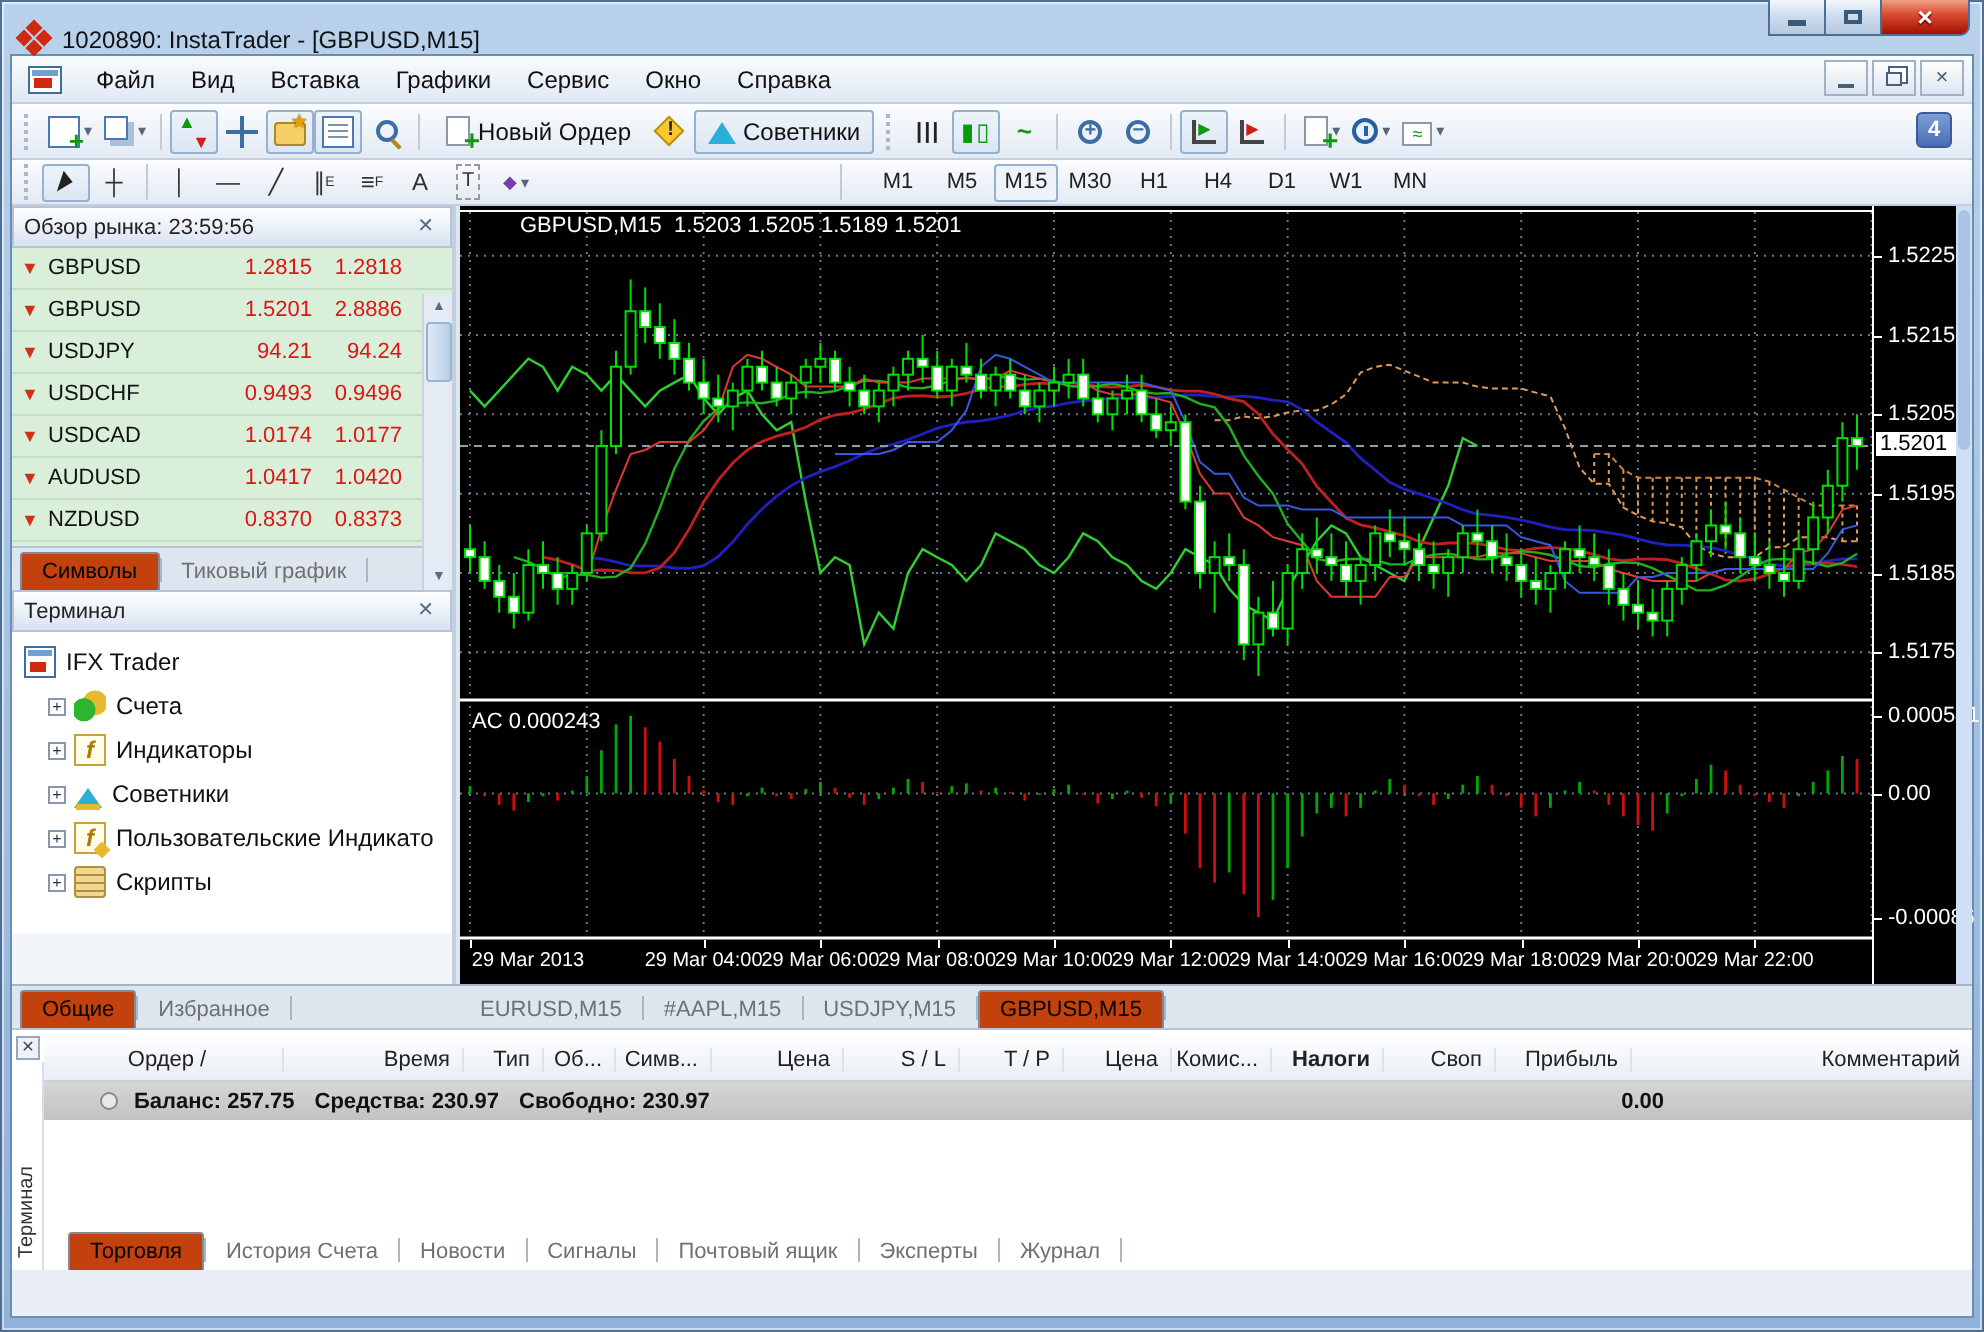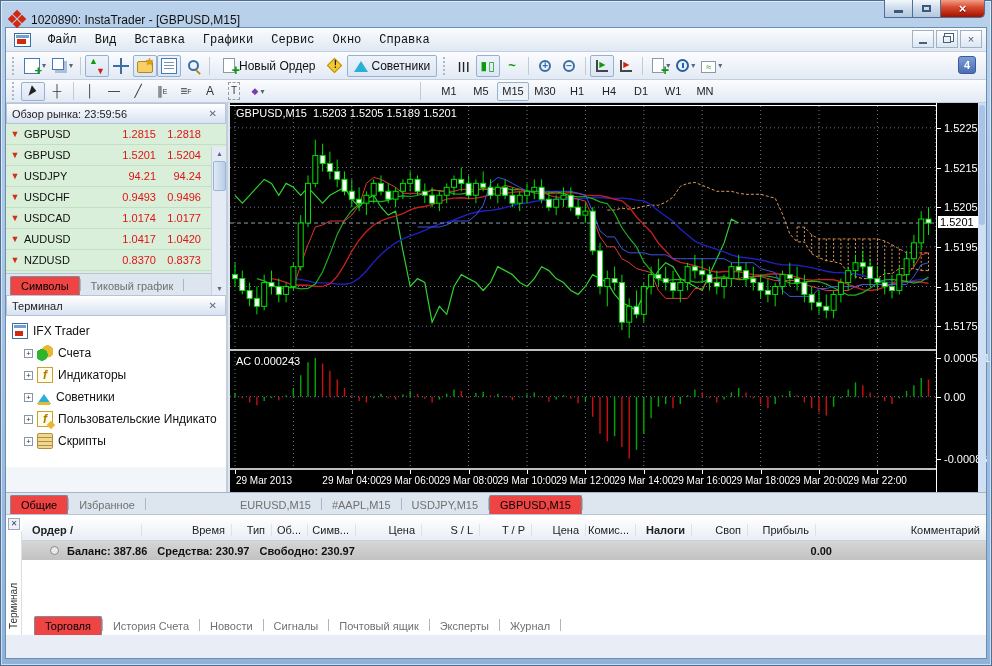--- a/index.html
+++ b/index.html
@@ -17,21 +17,21 @@
   .wbtn{width:29px;height:18px;border:1px solid #4d6f96;border-top:none;background:linear-gradient(#f4f8fc,#cfdded 45%,#b3c8e0);
     display:flex;align-items:center;justify-content:center;margin-left:-1px;}
   .wbtn .bar{width:9px;height:3px;background:#3b5a7a;margin-top:6px;}
   .wbtn .box{width:9px;height:7px;border:2px solid #3b5a7a;}
   .wbtn.close{width:45px;background:linear-gradient(#f2a088,#d94f33 40%,#a50f00);border-bottom-right-radius:5px;
     color:#fff;font-weight:bold;font-size:13px;text-shadow:0 1px 1px #600;}
   
   .inner{background:#e9eef6;border:1px solid #6a8db4;height:632px;display:flex;flex-direction:column;}
   .menubar{height:24px;background:linear-gradient(#fafcfe,#dfe8f3);border-bottom:1px solid #c3cede;
     display:flex;align-items:center;font-size:12px;position:relative;}
-  .menu-item{padding:3px 9px;color:#111;font-family:Liberation Mono, monospace;}
+  .menu-item{padding:3px 9px;color:#111;}
   .mini-chart-ic{width:17px;height:14px;border:1px solid #3a6ea5;background:#fff;margin:0 8px 0 8px;position:relative;}
   .mini-chart-ic::before{content:"";position:absolute;left:1px;top:1px;right:1px;height:3px;background:#6fa0d0;}
   .mini-chart-ic::after{content:"";position:absolute;left:2px;bottom:2px;width:9px;height:5px;background:#d0290f;}
   .mdibtns{position:absolute;right:4px;top:2px;display:flex;gap:2px;}
   .mdibtn{width:22px;height:18px;border:1px solid #9fb2c8;background:linear-gradient(#fdfefe,#dde6f1);
     display:flex;align-items:center;justify-content:center;color:#4a5f78;font-size:11px;}
   .mdibtn .bar{width:8px;height:2px;background:#4a5f78;margin-top:8px;}
   .mdibtn .box{width:8px;height:7px;border:1px solid #4a5f78;box-shadow:2px -2px 0 -0px #fff,2px -2px 0 1px #4a5f78;}
   
   .toolbar{background:linear-gradient(#fbfcfe,#e3eaf4);border-bottom:1px solid #c3cede;display:flex;align-items:center;position:relative;}
@@ -101,21 +101,21 @@
   .mw-sym{width:74px;color:#111;}
   .mw-bid,.mw-ask{width:58px;text-align:right;color:#e01414;}
   .mw-ask{width:50px;padding-right:5px;}
   .sell-arrow{width:18px;text-align:center;color:#d03018;font-size:9px;}
   .mw-scroll{position:absolute;right:0;top:44px;width:15px;height:148px;background:#e4ebf5;border-left:1px solid #c8d2e0;}
   .mw-scroll .up,.mw-scroll .dn{position:absolute;left:1px;width:13px;height:13px;font-size:7px;color:#5a6a80;text-align:center;line-height:13px;}
   .mw-scroll .dn{bottom:0;}
   .mw-scroll .thumb{position:absolute;left:1px;top:14px;width:13px;height:30px;background:linear-gradient(90deg,#dfe9f6,#b9cde8);border:1px solid #9cb4d4;border-radius:2px;}
   .tabstrip{height:22px;display:flex;align-items:flex-end;background:#dde5ef;border-top:1px solid #b7c3d6;font-size:11px;}
   .tab{padding:3px 10px 3px;color:#707070;position:relative;}
-  .tab.active{background:#ef4444;border:1px solid #808a98;border-bottom:none;color:#000;border-radius:2px 2px 0 0;}
+  .tab.active{background:#c2410c;border:1px solid #808a98;border-bottom:none;color:#000;border-radius:2px 2px 0 0;}
   .tabdiv{width:1px;height:12px;background:#aab6c6;margin-bottom:4px;}
   .navtree{font-size:12px;color:#111;padding:4px 0 0 6px;height:151px;overflow:hidden;background:#fff;}
   .tree-row{display:flex;align-items:center;height:22px;white-space:nowrap;overflow:hidden;}
   .expander{width:9px;height:9px;border:1px solid #8896aa;background:#fff;font-size:8px;line-height:7px;text-align:center;color:#333;margin-right:4px;flex:0 0 auto;}
   .ticon{width:16px;height:16px;margin-right:5px;position:relative;flex:0 0 auto;}
   .t-app{background:#fff;border:1px solid #3a6ea5;}
   .t-app::before{content:"";position:absolute;left:1px;top:1px;right:1px;height:3px;background:#6fa0d0;}
   .t-app::after{content:"";position:absolute;left:2px;bottom:2px;width:8px;height:5px;background:#d0290f;}
   .t-accounts{background:radial-gradient(circle at 31% 62%,#2db52d 0 38%,transparent 40%),
               radial-gradient(circle at 66% 40%,#e8b830 0 42%,transparent 44%);}
@@ -128,35 +128,35 @@
   
   .chartarea{position:absolute;left:224px;top:0;right:0;bottom:0;background:#000;}
   .plot{position:absolute;left:0;top:0;width:706px;height:389px;}
   .price-axis{position:absolute;left:706px;top:0;width:46px;height:389px;background:#000;border-left:1px solid #fff;}
   .pa-lbl{position:absolute;left:7px;color:#fff;font-size:11px;}
   .pa-tick{position:absolute;left:0;width:4px;height:1px;background:#fff;}
   .cur-price{position:absolute;left:1px;right:3px;background:#fff;color:#000;font-size:11px;padding:0 2px;text-align:left;}
   .chart-scroll{position:absolute;right:0;top:0;width:8px;height:389px;background:#cfe0f4;}
   .chart-scroll .thumb{position:absolute;left:1px;top:2px;width:6px;height:120px;background:#a9c4e6;border-radius:3px;}
   .ohlc-label,.ac-label{position:absolute;left:6px;color:#fff;font-size:11px;white-space:nowrap;}
-  .ohlc-label{top:4px;}.ac-label{top:252px;}
+  .ohlc-label{top:4px;margin-left:24px;}.ac-label{top:252px;}
   .time-lbl{position:absolute;top:372px;color:#fff;font-size:10px;white-space:nowrap;transform:translateX(-50%);}
   .time-tick{position:absolute;top:367px;width:1px;height:4px;background:#fff;}
   
   .terminal{height:121px;background:#fff;position:relative;border-top:1px solid #b7c3d6;}
   .term-close{position:absolute;left:2px;top:3px;width:12px;height:12px;border:1px solid #9aa8bc;background:#eef2f8;
      font-size:8px;line-height:10px;text-align:center;color:#445;}
   .term-side{position:absolute;left:0;top:16px;bottom:0;width:16px;border-right:1px solid #d8dfe8;
      display:flex;align-items:flex-end;justify-content:center;padding-bottom:6px;}
   .term-side span{writing-mode:vertical-rl;transform:rotate(180deg);font-size:10px;color:#333;}
   .term-main{position:absolute;left:16px;right:0;top:0;bottom:0;}
   .term-head{height:22px;margin-top:4px;display:flex;align-items:center;background:linear-gradient(#fdfdfe,#e9eef5);
      border-bottom:1px solid #c8d0dc;font-size:11px;color:#222;}
   .th-cell{text-align:right;padding-right:6px;border-right:1px solid #dde3ec;white-space:nowrap;overflow:hidden;flex:0 0 auto;}
-  .th-cell.first{text-align:left;padding-left:10px;font-weight:bold;}
+  .th-cell.first{text-align:center;padding-left:10px;}
   .th-cell.last{flex:1 1 auto;border-right:none;}
   .balance-row{height:19px;background:linear-gradient(#d6d6d6,#c2c2c2);display:flex;align-items:center;
      font-size:11px;font-weight:bold;color:#111;position:relative;}
   .bal-ic{width:9px;height:9px;border:1px solid #8a8a8a;border-radius:50%;margin:0 8px 0 28px;background:#e8e8e8;}
   .bal-seg{margin-right:10px;}
   .bal-profit{position:absolute;left:742px;width:68px;text-align:right;}
   .term-tabs{position:absolute;left:0;right:0;bottom:0;height:22px;}
   
   .statusbar{height:25px;background:linear-gradient(#f6f8fb,#dfe6ef);border-top:1px solid #b7c3d6;
      display:flex;align-items:center;font-size:11px;color:#111;position:relative;}
@@ -354,21 +354,21 @@
               <div class="mw-row">
                 <span class="sell-arrow">▼</span>
                 <span class="mw-sym">GBPUSD</span>
                 <span class="mw-bid">1.2815</span>
                 <span class="mw-ask">1.2818</span>
               </div>
               <div class="mw-row">
                 <span class="sell-arrow">▼</span>
                 <span class="mw-sym">GBPUSD</span>
                 <span class="mw-bid">1.5201</span>
-                <span class="mw-ask">1.5204</span>
+                <span class="mw-ask">2.8886</span>
               </div>
               <div class="mw-row">
                 <span class="sell-arrow">▼</span>
                 <span class="mw-sym">USDJPY</span>
                 <span class="mw-bid">94.21</span>
                 <span class="mw-ask">94.24</span>
               </div>
               <div class="mw-row">
                 <span class="sell-arrow">▼</span>
                 <span class="mw-sym">USDCHF</span>
@@ -870,21 +870,21 @@
             <span class="th-cell" style="width: 52px;">T / P</span>
             <span class="th-cell" style="width: 54px;">Цена</span>
             <span class="th-cell" style="width: 50px;">Комис...</span>
             <span class="th-cell" style="width: 56px; font-weight: bold;">Налоги</span>
             <span class="th-cell" style="width: 56px;">Своп</span>
             <span class="th-cell" style="width: 68px;">Прибыль</span>
             <span class="th-cell last">Комментарий</span>
           </div>
         <div class="balance-row">
           <span class="bal-ic"></span>
-          <span class="bal-seg">Баланс: 387.86</span>
+          <span class="bal-seg">Баланс: 257.75</span>
           <span class="bal-seg">Средства: 230.97</span>
           <span class="bal-seg">Свободно: 230.97</span>
           <span class="bal-profit">0.00</span>
         </div>
         <div class="term-tabs tabstrip" id="term-tabs" style="padding-left:12px;border-top:none;background:#fff;">
             <span class="tab active">Торговля</span>
             <span class="tabdiv"></span>
             <span class="tab">История Счета</span>
             <span class="tabdiv"></span>
             <span class="tab">Новости</span>

